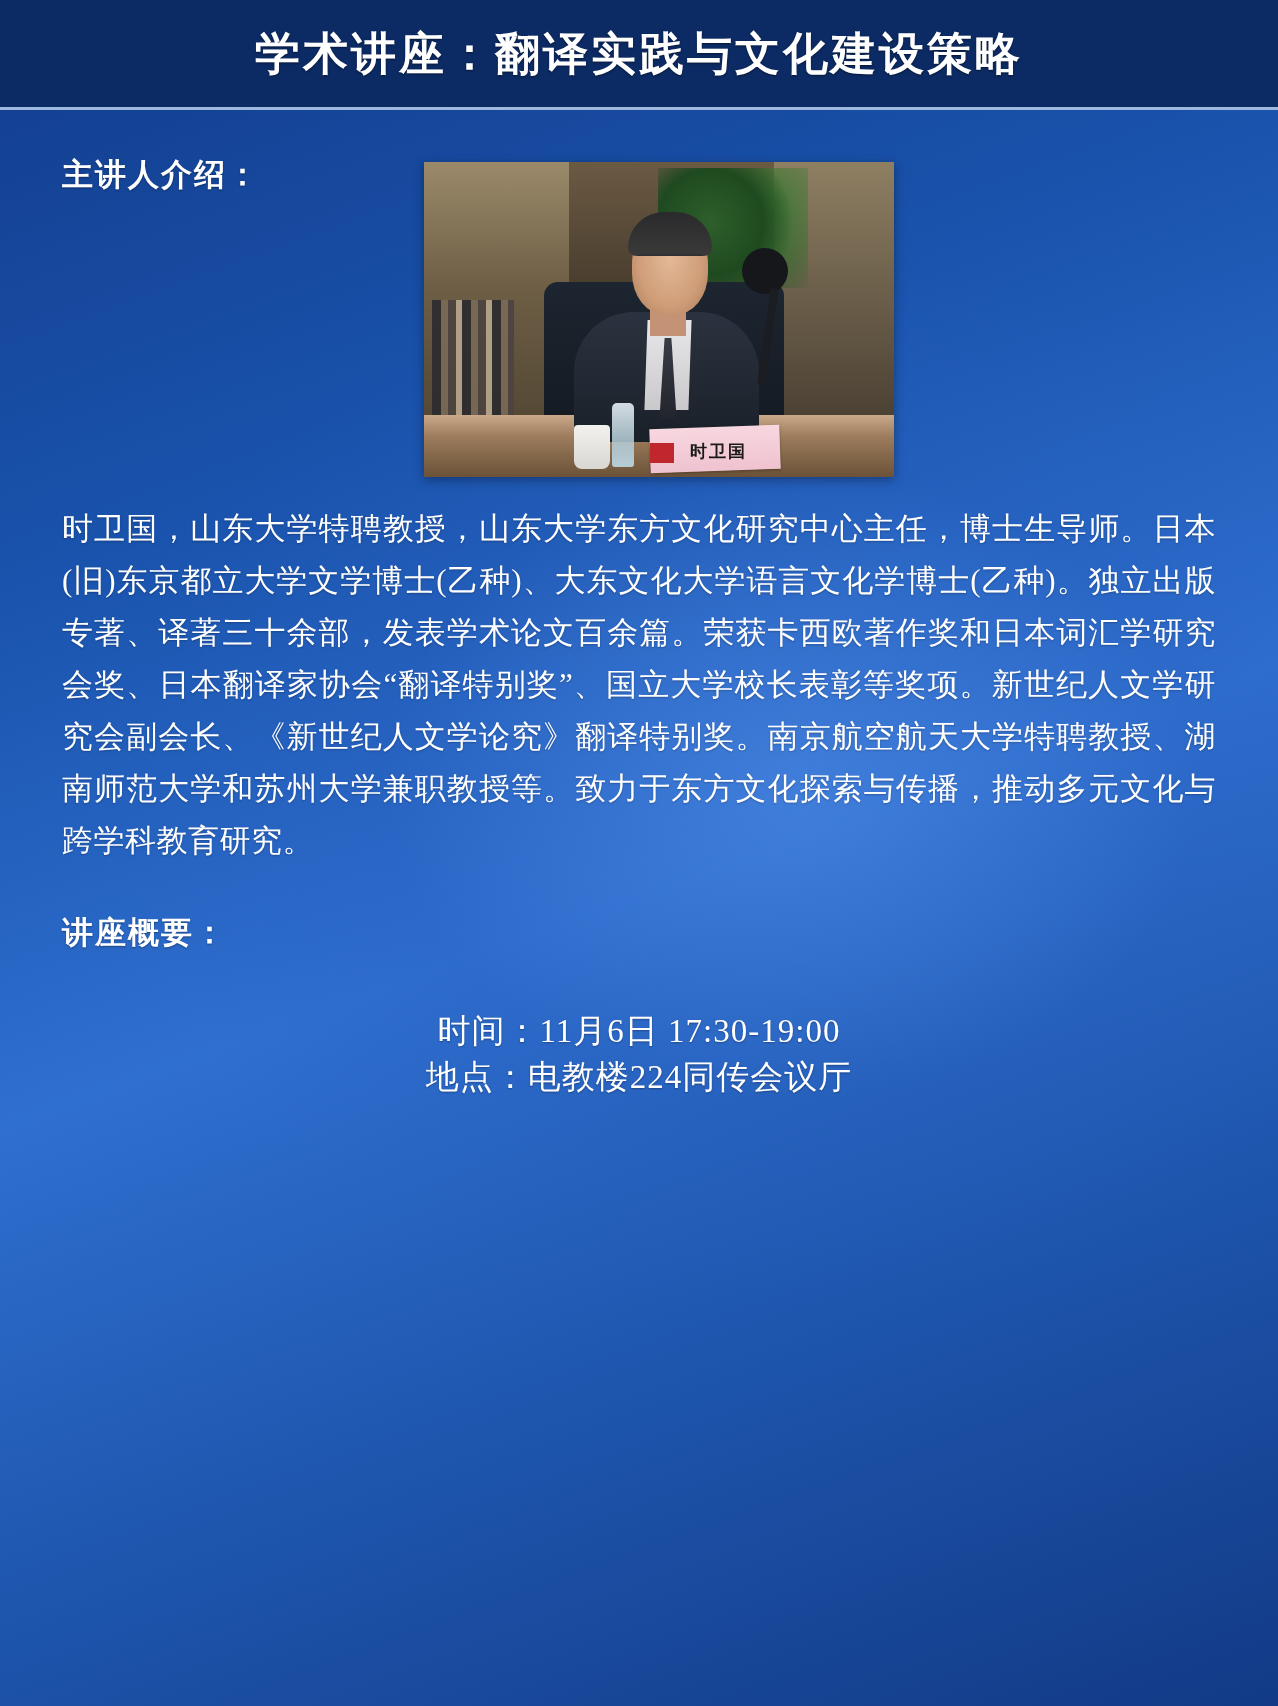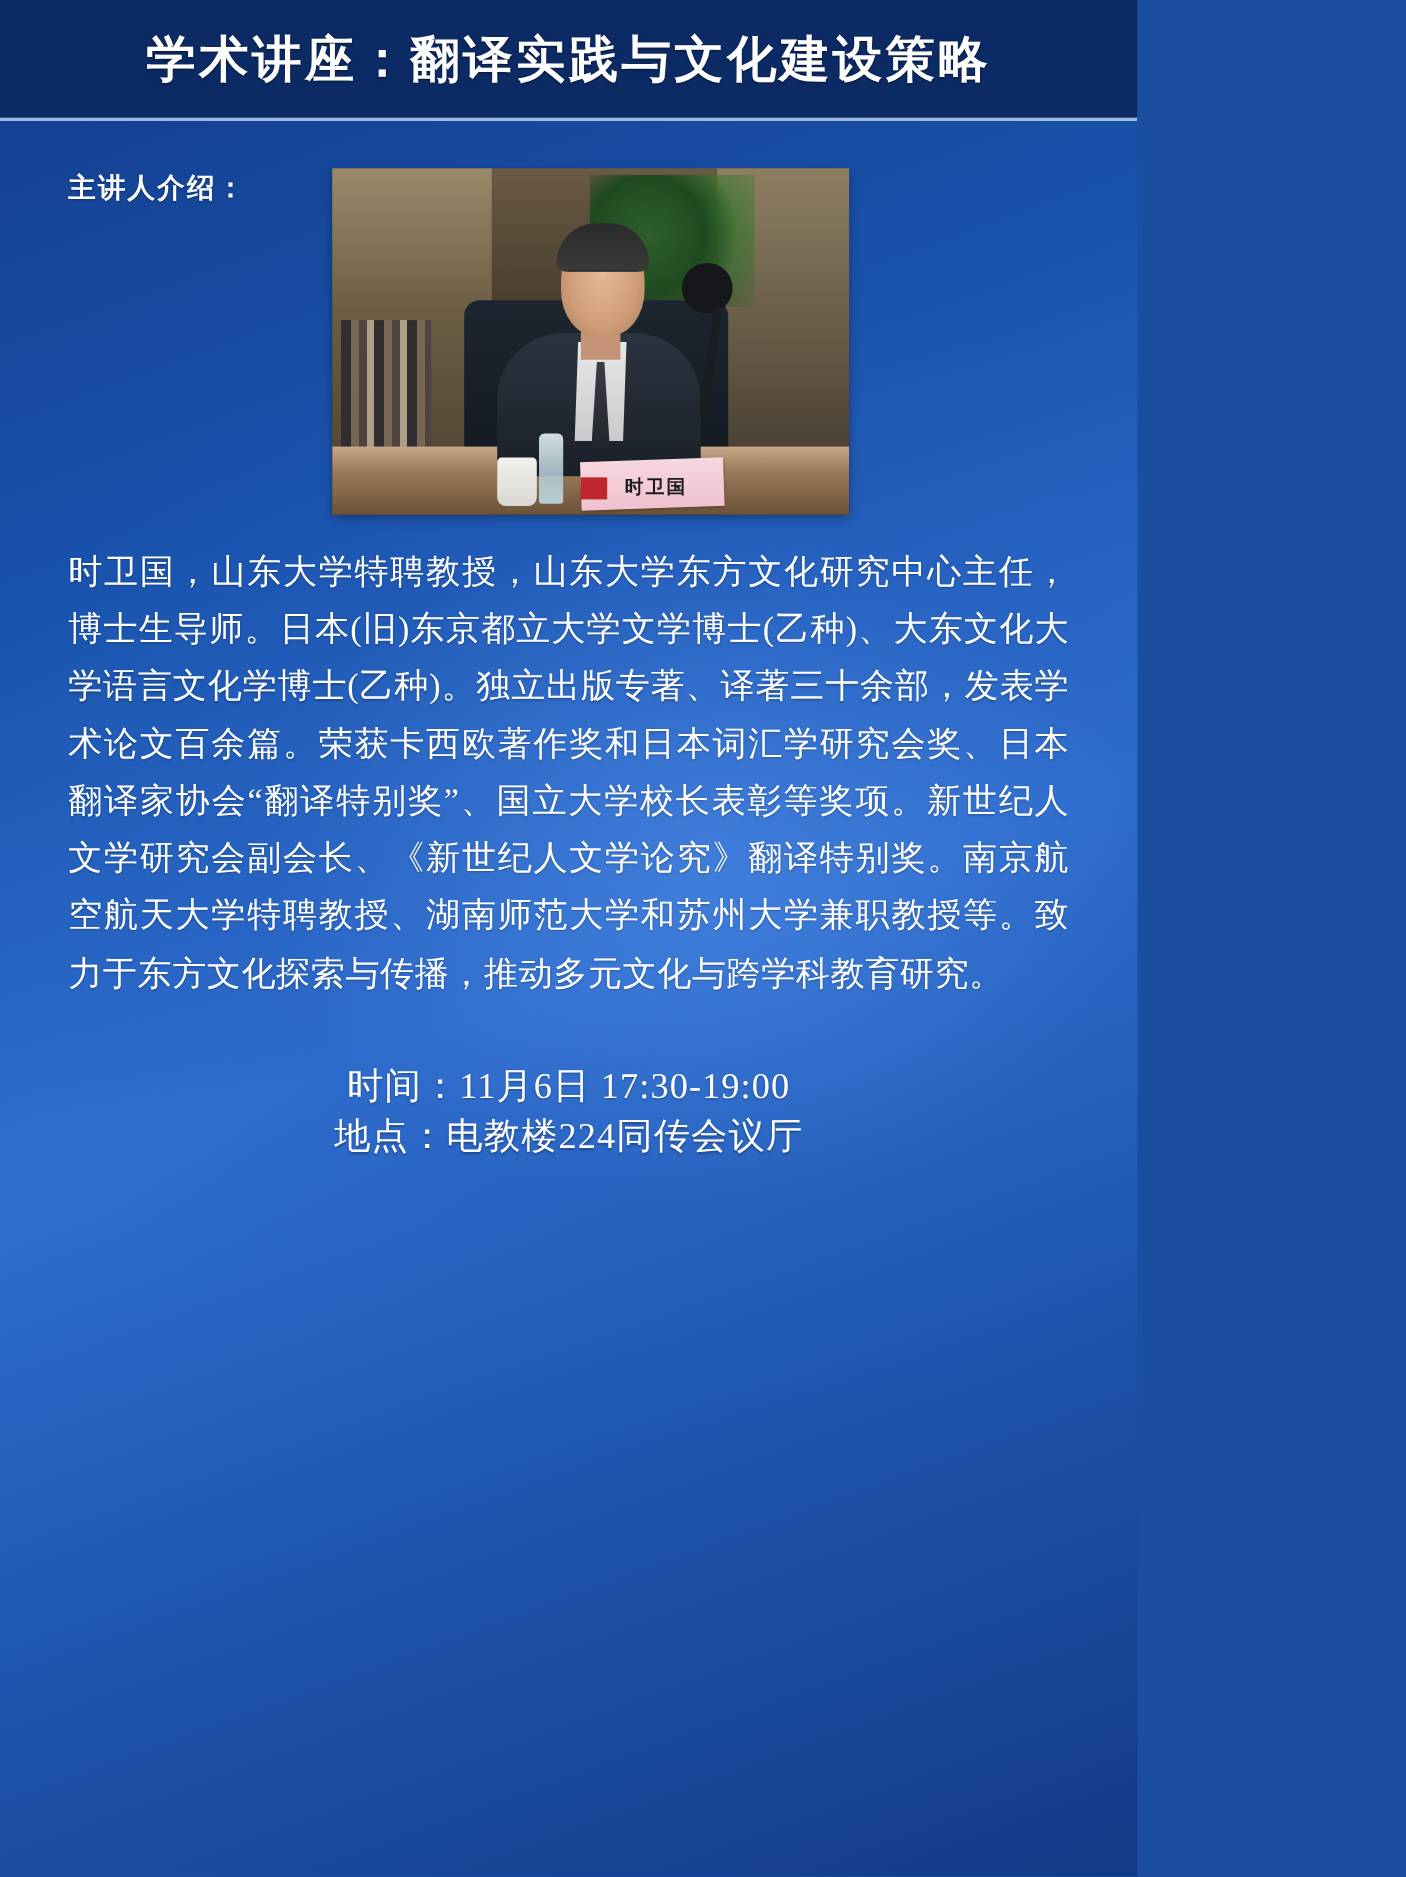--- a/index.html
+++ b/index.html
@@ -9,21 +9,21 @@
   body {
     width: 1278px;
     height: 1706px;
     font-family: "Liberation Serif", "DejaVu Serif", serif;
     background: #1a4fa0;
     overflow: hidden;
   }
 
   .poster {
     position: relative;
-    width: 1034px;
+    width: 1278px;
     height: 1706px;
     background:
       radial-gradient(ellipse 900px 700px at 62% 46%, rgba(80,140,230,0.55) 0%, rgba(40,95,190,0.25) 45%, rgba(20,60,150,0.0) 75%),
       linear-gradient(160deg, #123c8c 0%, #1a54ae 28%, #2f6fd0 52%, #1e56ae 74%, #123a86 100%);
     overflow: hidden;
   }
 
   
   .header {
     position: relative;
@@ -48,21 +48,21 @@
 
   
   .content {
     position: relative;
     padding: 0 62px;
     box-sizing: border-box;
   }
 
   .section-label {
     color: #ffffff;
-    font-size: 25px;
+    font-size: 31px;
     font-weight: bold;
     letter-spacing: 2px;
     margin-top: 44px;
     margin-bottom: 0;
     font-family: "Liberation Serif", "DejaVu Serif", serif;
     text-shadow: 0 1px 2px rgba(0,0,0,0.35);
   }
 
   
   .portrait-wrap {
@@ -248,20 +248,21 @@
         <div class="pt-cup"></div>
         <div class="pt-bottle"></div>
         <div class="pt-paper"></div>
         <div class="pt-redbox"></div>
         <div class="pt-nameplate">时卫国</div>
       </div>
     </div>
 
     <div class="para">时卫国，山东大学特聘教授，山东大学东方文化研究中心主任，博士生导师。日本(旧)东京都立大学文学博士(乙种)、大东文化大学语言文化学博士(乙种)。独立出版专著、译著三十余部，发表学术论文百余篇。荣获卡西欧著作奖和日本词汇学研究会奖、日本翻译家协会“翻译特别奖”、国立大学校长表彰等奖项。新世纪人文学研究会副会长、《新世纪人文学论究》翻译特别奖。南京航空航天大学特聘教授、湖南师范大学和苏州大学兼职教授等。致力于东方文化探索与传播，推动多元文化与跨学科教育研究。</div>
 
+    <div class="section-label">讲座概要：</div>
 
 
     <div class="footer-info">
       <div>时间：11月6日 17:30-19:00</div>
       <div>地点：电教楼224同传会议厅</div>
     </div>
 
   </div>
 </div>
 

